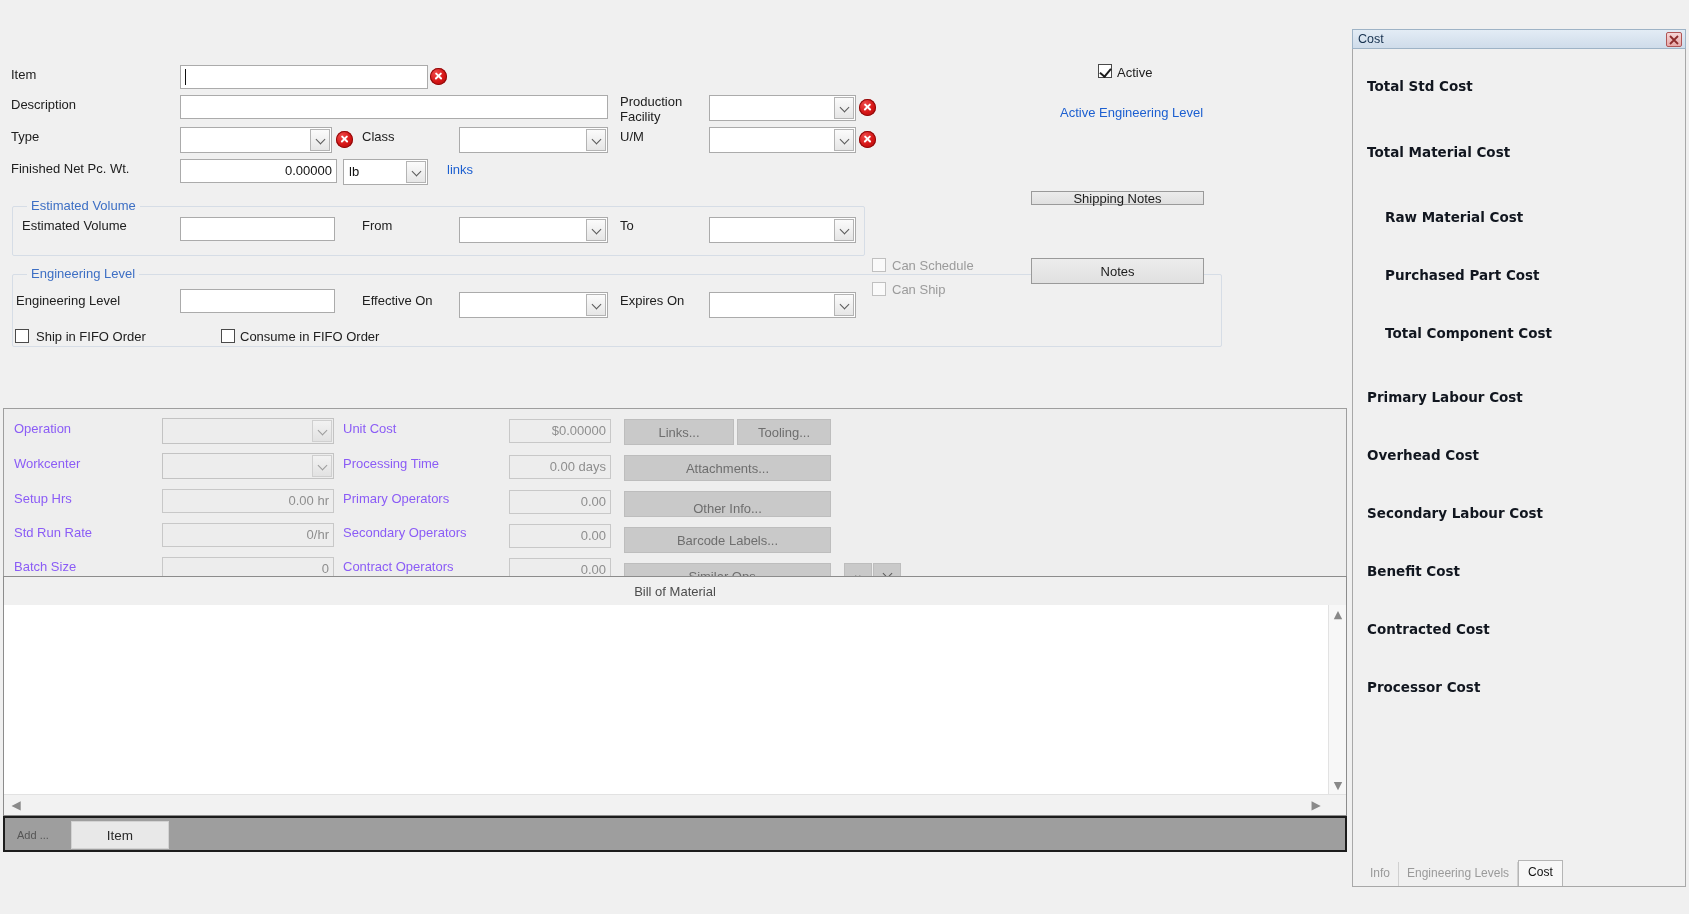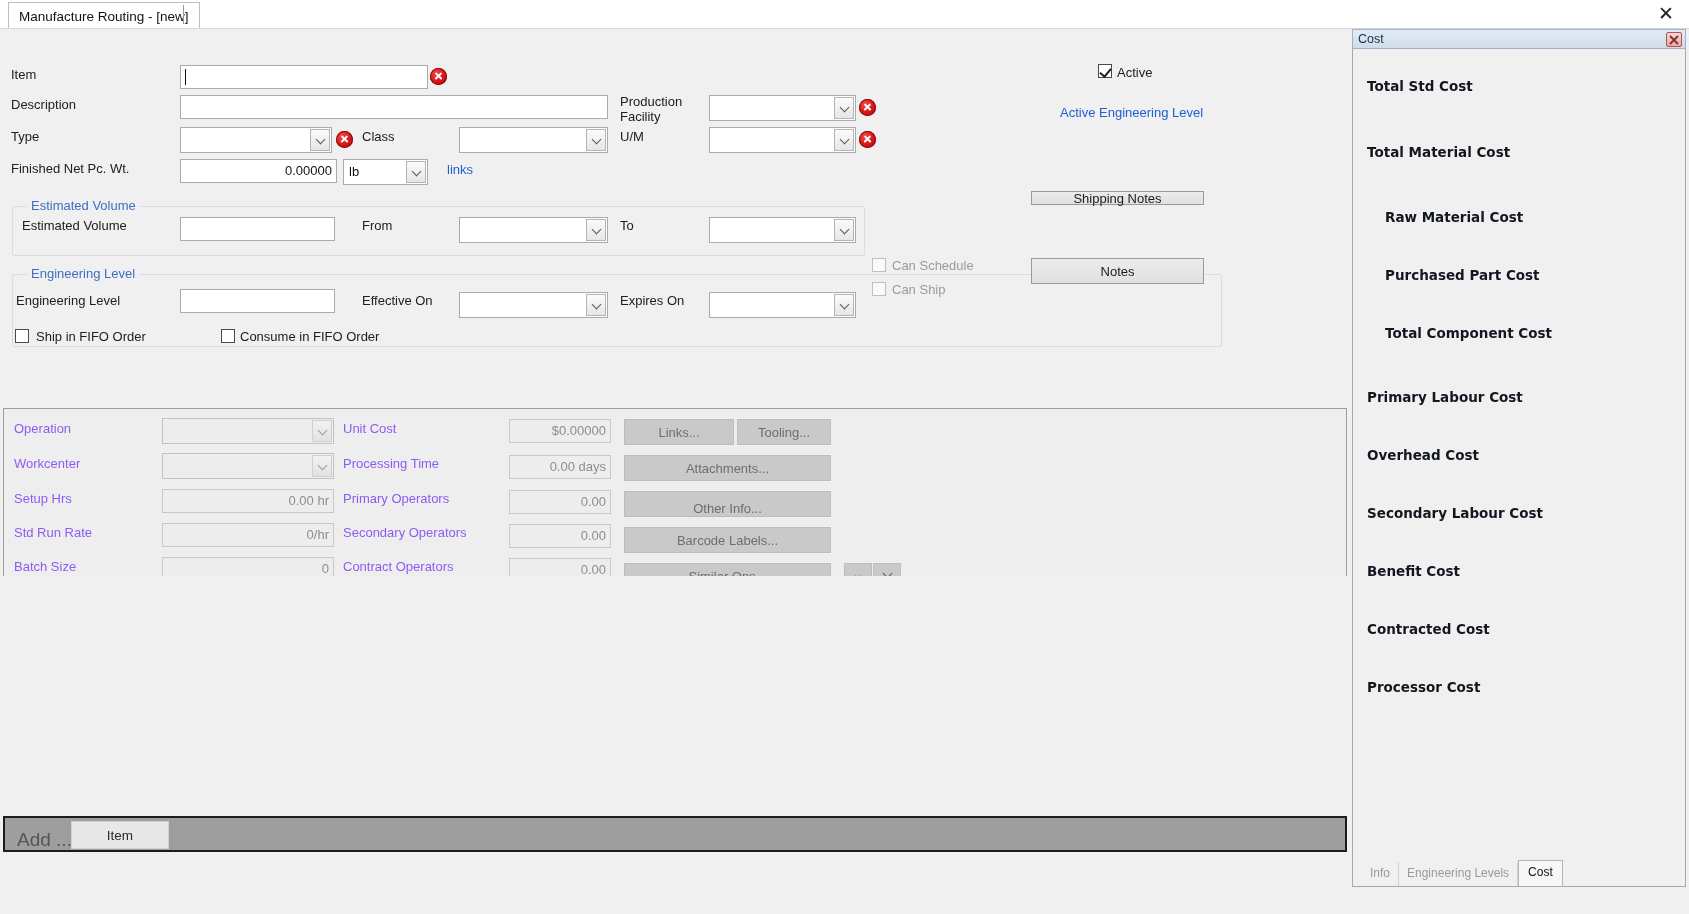--- a/index.html
+++ b/index.html
@@ -183,21 +183,21 @@
     font-family:"DejaVu Sans", sans-serif;
   }
   .hscroll .arw.lf { left:2px; } .hscroll .arw.rt { right:20px; }
 
   
   .footer {
     position:absolute; left:3px; top:816px; width:1344px; height:36px;
     background:#9e9e9e; border:2px solid #1c1c1c; border-top-width:2px;
   }
   .footer .add {
-    position:absolute; left:12px; top:11px; font-size:19px; color:#555;
+    position:absolute; left:12px; top:11px; font-size:11px; color:#555;
   }
   .footer .itembtn {
     position:absolute; left:66px; top:3px; width:98px; height:28px;
     background:#e8e8e8; border:1px solid #d2d2d2;
     display:flex; align-items:center; justify-content:center;
     font-size:13.5px; color:#2a2a2a; cursor:pointer;
   }
 
   
   .dock {
@@ -242,27 +242,20 @@
     border:1px solid #b5b5b5; border-bottom:1px solid #f7f7f7;
     border-right:1px solid #b5b5b5;
     padding:3px 9px 6px 9px; position:relative; top:1px;
   }
 </style>
 </head>
 <body>
 
 <div id="root">
 
-  <div class="tabstrip">
-    <div class="doc-tab">
-      <span>Manufacture Routing - [new]</span>
-    </div>
-    <div class="tab-caret"></div>
-    <div class="win-close">✕</div>
-  </div>
 
   <div class="form-area">
 
     <div class="lbl" style="left:11px; top:38px;">Item</div>
     <div class="tbox" style="left:180px; top:36px; width:248px;">
       <div class="caret-bar"></div>
       <span class="inner"></span>
     </div>
     <div class="err" style="left:430px; top:39px;"></div>
 
@@ -464,20 +457,32 @@
     </div>
     <div class="btn-flat" style="left:620px; top:154px; width:207px; height:26px;">
       <span>Similar Ops...</span>
     </div>
     <div class="btn-flat" style="left:840px; top:154px; width:28px; height:22px; font-size:11px;">↔</div>
     <div class="btn-flat" style="left:869px; top:154px; width:28px; height:22px;">
         <span class="chev"></span>
       </div>
   </div>
 
+  <div class="bom-panel">
+    <div class="bom-head">Bill of Material</div>
+    <div class="bom-body"></div>
+    <div class="vscroll">
+      <div class="arw up">▲</div>
+      <div class="arw dn">▼</div>
+    </div>
+    <div class="hscroll">
+      <div class="arw lf">◀</div>
+      <div class="arw rt">▶</div>
+    </div>
+  </div>
 
   <div class="footer">
     <div class="add">Add ...</div>
     <div class="itembtn">
       <span>Item</span>
     </div>
   </div>
 
   <div class="dock">
     <div class="dock-title">

